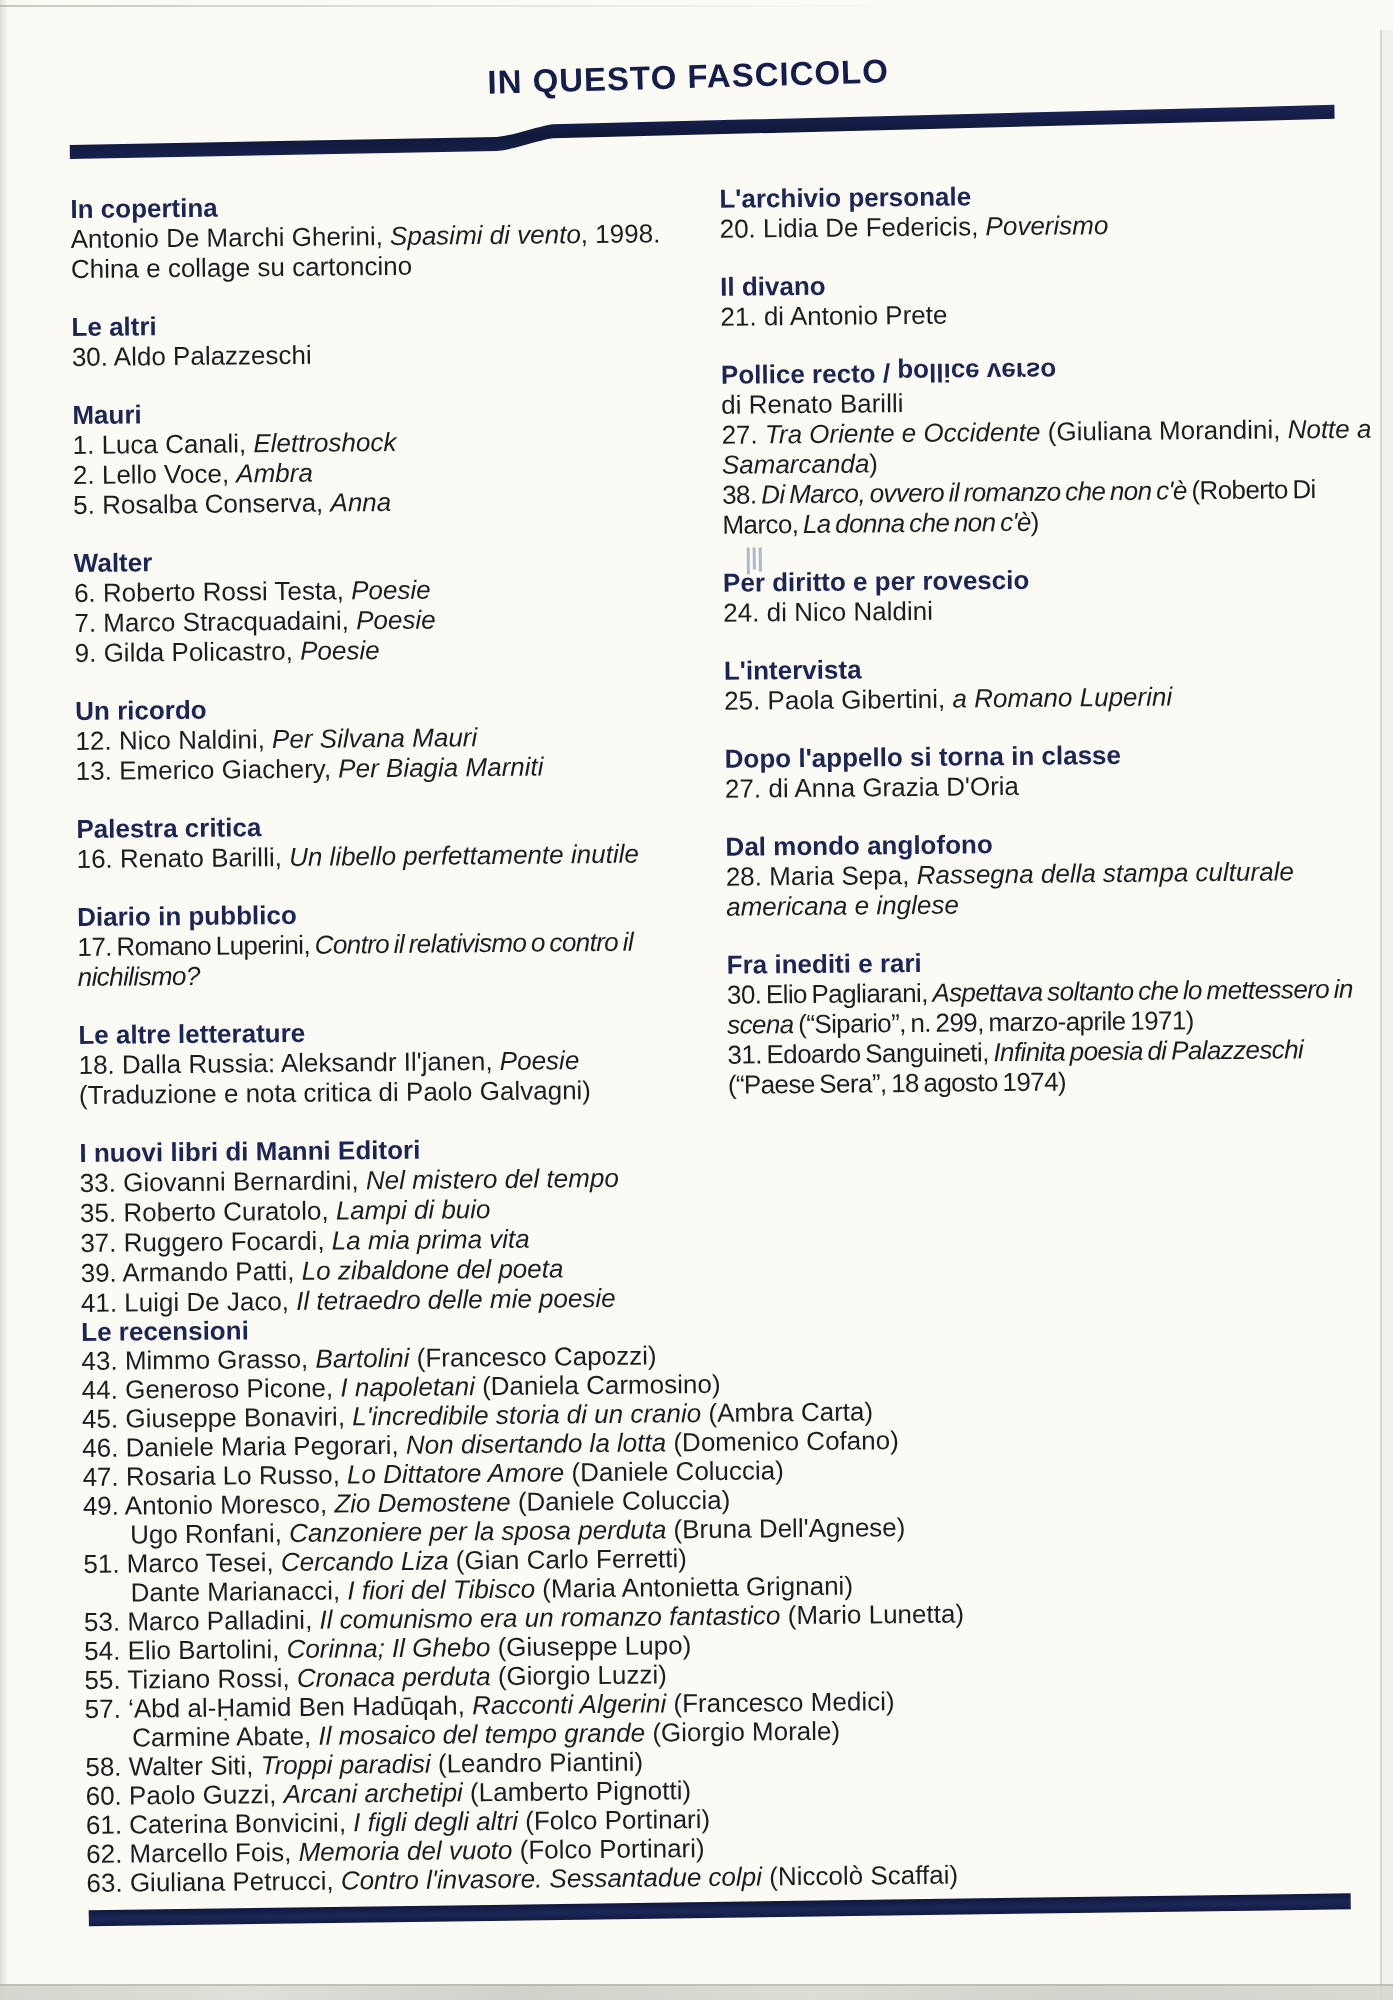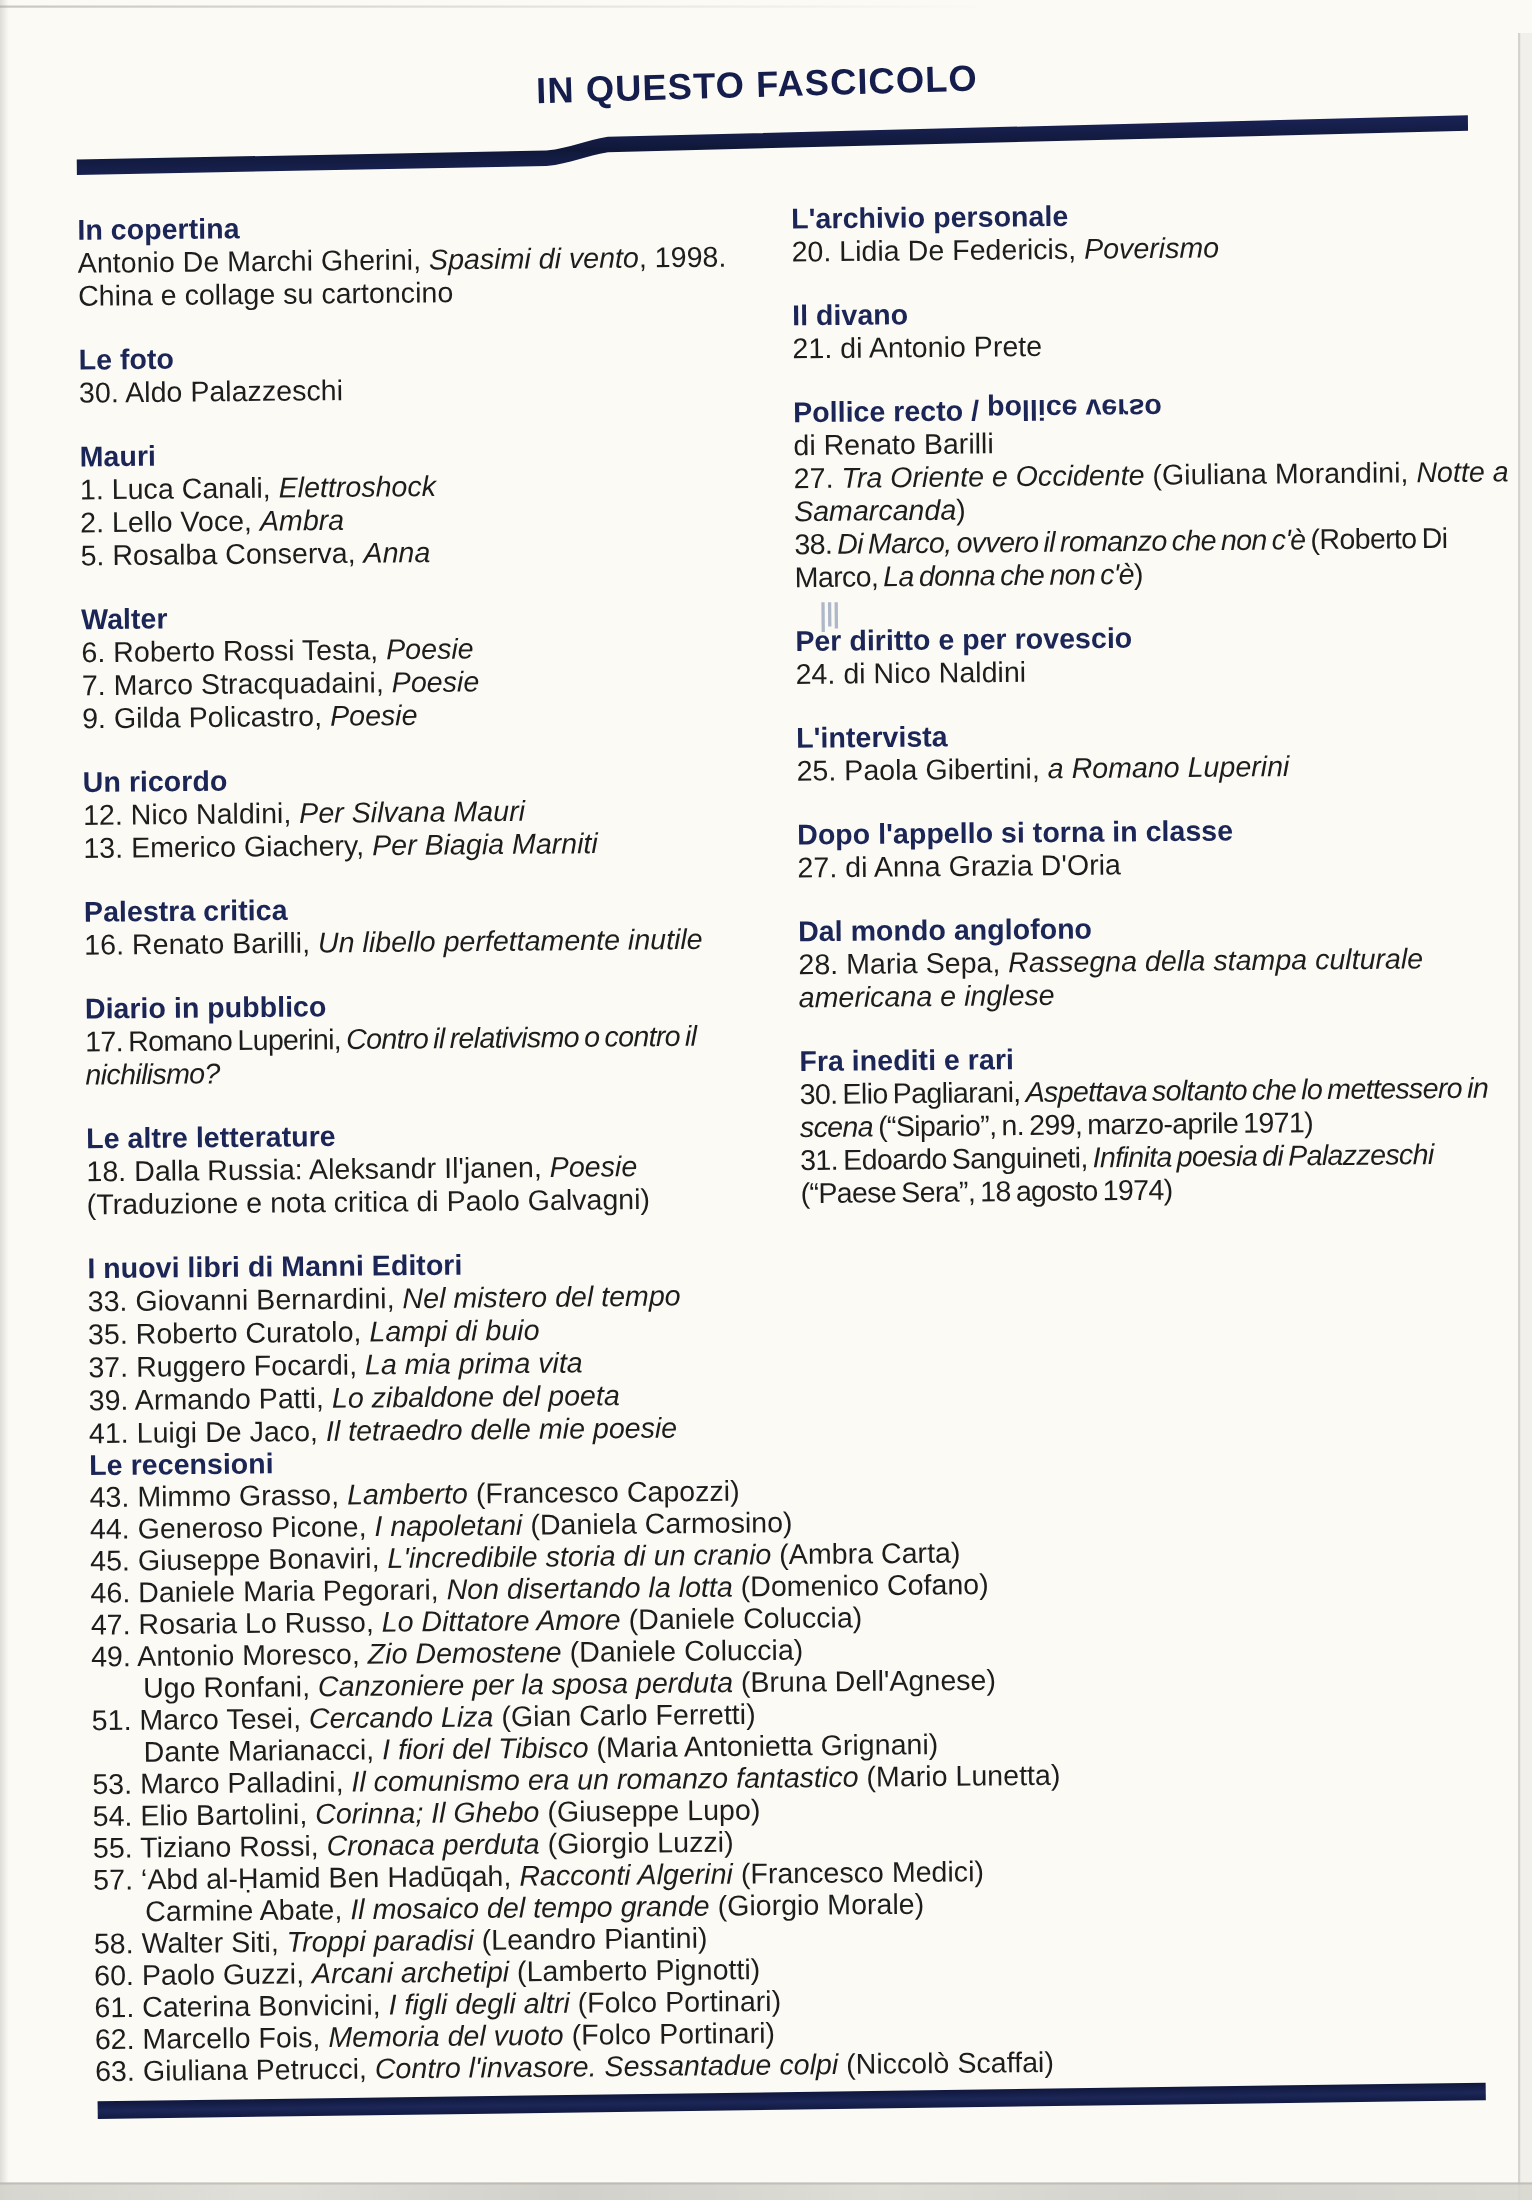--- a/index.html
+++ b/index.html
@@ -70,21 +70,21 @@
       <path d="M78 139 L505 135 C527 133 541 126 561 123 L1343 111 L1343 125 L561 137 C541 140 527 147 505 149 L78 153 Z" fill="url(#navyGrad)"></path>
     </svg>
 
     <div class="col col-left" id="col-left">
         <div class="section">
           <h2 class="sec-h"><span>In copertina</span></h2>
           <p class="entry"><span>Antonio De Marchi Gherini, </span><span class="it">Spasimi di vento</span><span>, 1998.</span></p>
           <p class="entry"><span>China e collage su cartoncino</span></p>
         </div>
         <div class="section">
-          <h2 class="sec-h"><span>Le foto</span></h2>
+          <h2 class="sec-h"><span>Le altri</span></h2>
           <p class="entry"><span>30. Aldo Palazzeschi</span></p>
         </div>
         <div class="section">
           <h2 class="sec-h"><span>Mauri</span></h2>
           <p class="entry"><span>1. Luca Canali, </span><span class="it">Elettroshock</span></p>
           <p class="entry"><span>2. Lello Voce, </span><span class="it">Ambra</span></p>
           <p class="entry"><span>5. Rosalba Conserva, </span><span class="it">Anna</span></p>
         </div>
         <div class="section">
           <h2 class="sec-h"><span>Walter</span></h2>
@@ -152,21 +152,21 @@
         </div>
         <div class="section">
           <h2 class="sec-h"><span>Fra inediti e rari</span></h2>
           <p class="entry tight"><span>30. Elio Pagliarani, </span><span class="it">Aspettava soltanto che lo mettessero in scena</span><span> (“Sipario”, n. 299, marzo-aprile 1971)</span></p>
           <p class="entry tight"><span>31. Edoardo Sanguineti, </span><span class="it">Infinita poesia di Palazzeschi</span><span> (“Paese Sera”, 18 agosto 1974)</span></p>
         </div>
       </div>
     <div class="bottom-list" id="bottom-list">
         <div class="section">
           <h2 class="sec-h"><span>Le recensioni</span></h2>
-          <p class="entry"><span>43. Mimmo Grasso, </span><span class="it">Lamberto</span><span> (Francesco Capozzi)</span></p>
+          <p class="entry"><span>43. Mimmo Grasso, </span><span class="it">Bartolini</span><span> (Francesco Capozzi)</span></p>
           <p class="entry"><span>44. Generoso Picone, </span><span class="it">I napoletani</span><span> (Daniela Carmosino)</span></p>
           <p class="entry"><span>45. Giuseppe Bonaviri, </span><span class="it">L'incredibile storia di un cranio</span><span> (Ambra Carta)</span></p>
           <p class="entry"><span>46. Daniele Maria Pegorari, </span><span class="it">Non disertando la lotta</span><span> (Domenico Cofano)</span></p>
           <p class="entry"><span>47. Rosaria Lo Russo, </span><span class="it">Lo Dittatore Amore</span><span> (Daniele Coluccia)</span></p>
           <p class="entry"><span>49. Antonio Moresco, </span><span class="it">Zio Demostene</span><span> (Daniele Coluccia)</span></p>
           <p class="entry ind"><span>Ugo Ronfani, </span><span class="it">Canzoniere per la sposa perduta</span><span> (Bruna Dell'Agnese)</span></p>
           <p class="entry"><span>51. Marco Tesei, </span><span class="it">Cercando Liza</span><span> (Gian Carlo Ferretti)</span></p>
           <p class="entry ind"><span>Dante Marianacci, </span><span class="it">I fiori del Tibisco</span><span> (Maria Antonietta Grignani)</span></p>
           <p class="entry"><span>53. Marco Palladini, </span><span class="it">Il comunismo era un romanzo fantastico</span><span> (Mario Lunetta)</span></p>
           <p class="entry"><span>54. Elio Bartolini, </span><span class="it">Corinna; Il Ghebo</span><span> (Giuseppe Lupo)</span></p>

